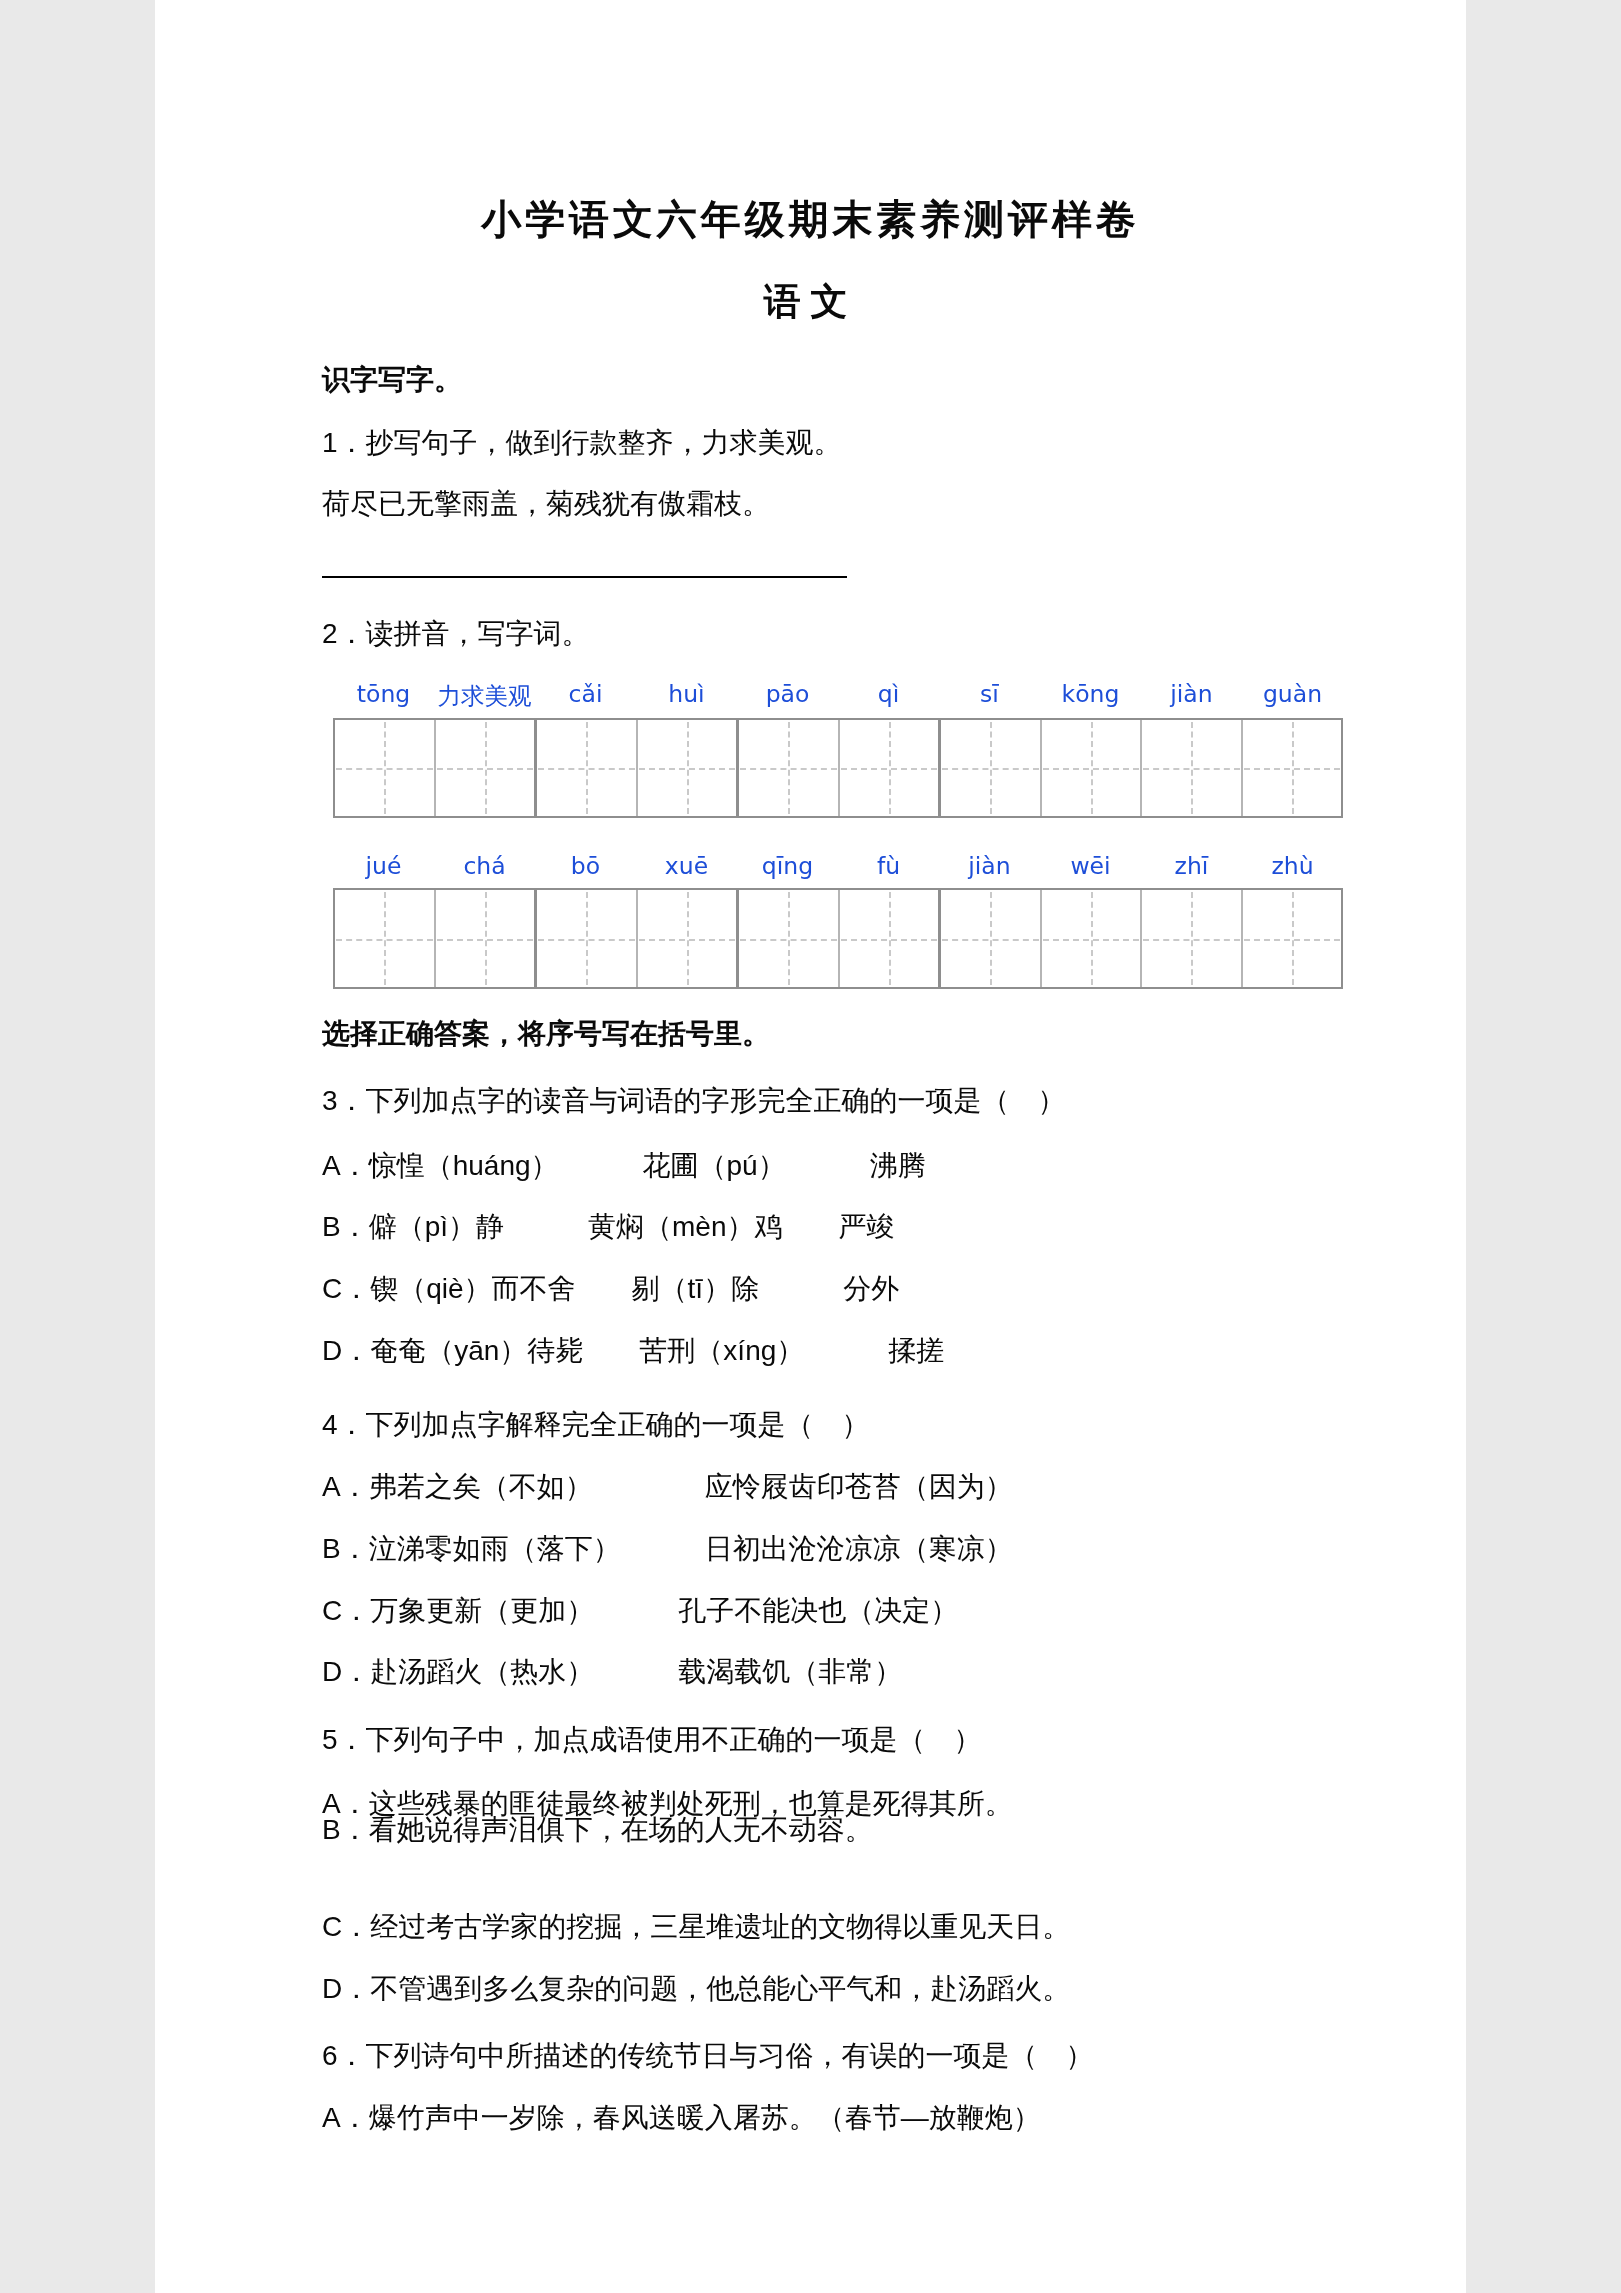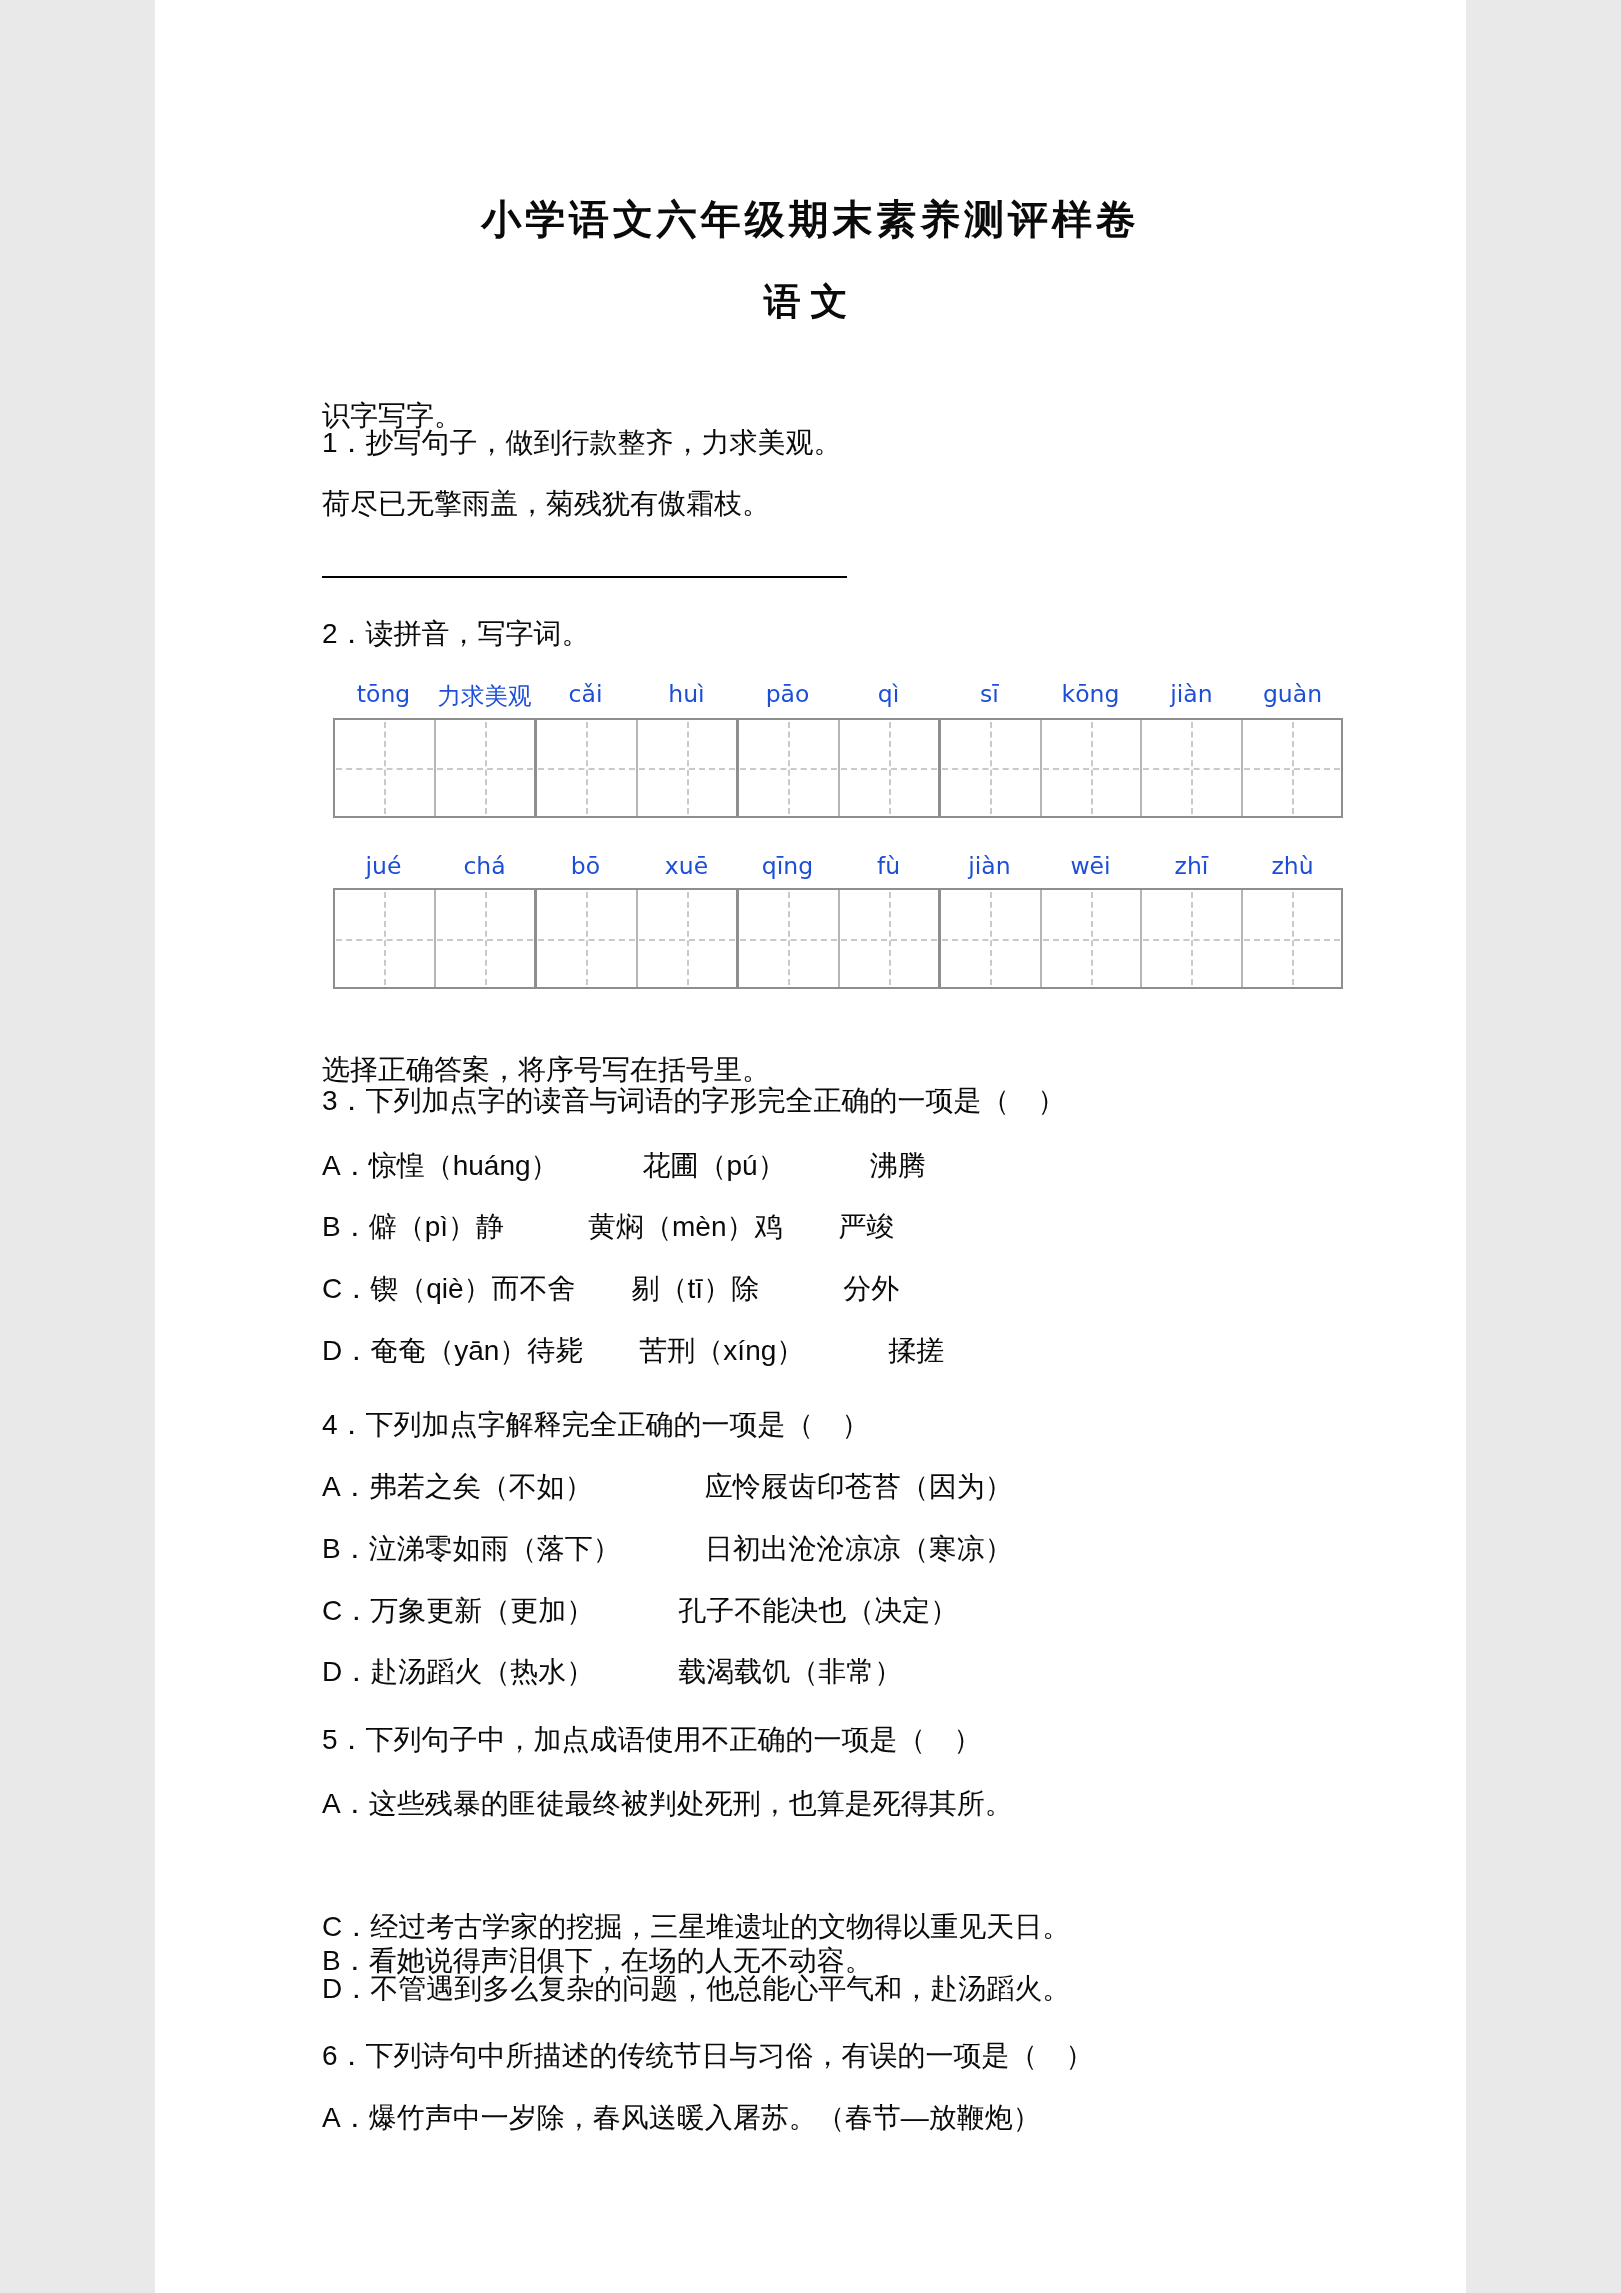--- a/index.html
+++ b/index.html
@@ -15,21 +15,21 @@
   .title{
     position:absolute;left:0;width:100%;
     text-align:center;font-weight:bold;letter-spacing:3.9px;
   }
   .doc-title{top:192px;font-size:40px;}
   .doc-subtitle{top:277px;font-size:37px;letter-spacing:9.8px;}
   .line{
     position:absolute;left:167px;
     font-size:28px;line-height:33px;white-space:pre;
   }
-  .bold{font-weight:normal;margin-top:36px;}
+  .bold{font-weight:bold;}
   .answer-line{
     position:absolute;left:167px;top:576px;width:525px;height:0;
     border-top:2.9px solid #000000;
   }
   .pyrow{
     position:absolute;left:178px;width:1010px;
     display:flex;
   }
   .pylabel{
     width:101px;text-align:center;
@@ -133,21 +133,21 @@
   <div class="line" style="top:1334px">D．奄奄（yān）待毙　　苦刑（xíng）　　　揉搓</div>
 
   <div class="line" style="top:1408px">4．下列加点字解释完全正确的一项是（　）</div>
   <div class="line" style="top:1470px">A．弗若之矣（不如）　　　　应怜屐齿印苍苔（因为）</div>
   <div class="line" style="top:1532px">B．泣涕零如雨（落下）　　　日初出沧沧凉凉（寒凉）</div>
   <div class="line" style="top:1594px">C．万象更新（更加）　　　孔子不能决也（决定）</div>
   <div class="line" style="top:1655px">D．赴汤蹈火（热水）　　　载渴载饥（非常）</div>
 
   <div class="line" style="top:1723px">5．下列句子中，加点成语使用不正确的一项是（　）</div>
   <div class="line" style="top:1787px">A．这些残暴的匪徒最终被判处死刑，也算是死得其所。</div>
-  <div class="line" style="top:1944px">B．看她说得声泪俱下，在场的人无不动容。</div>
+  <div class="line" style="top:1813px">B．看她说得声泪俱下，在场的人无不动容。</div>
   <div class="line" style="top:1910px">C．经过考古学家的挖掘，三星堆遗址的文物得以重见天日。</div>
   <div class="line" style="top:1972px">D．不管遇到多么复杂的问题，他总能心平气和，赴汤蹈火。</div>
 
   <div class="line" style="top:2039px">6．下列诗句中所描述的传统节日与习俗，有误的一项是（　）</div>
   <div class="line" style="top:2101px">A．爆竹声中一岁除，春风送暖入屠苏。（春节—放鞭炮）</div>
 
 </div>
 
 
 </body></html>

